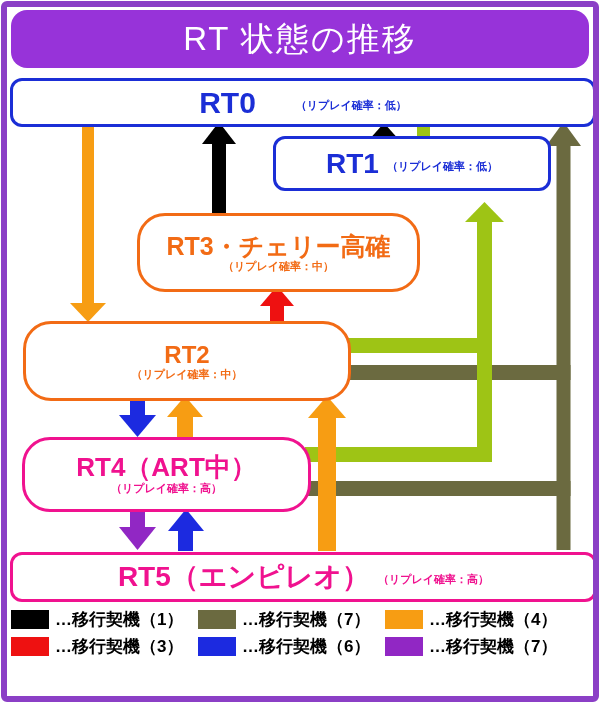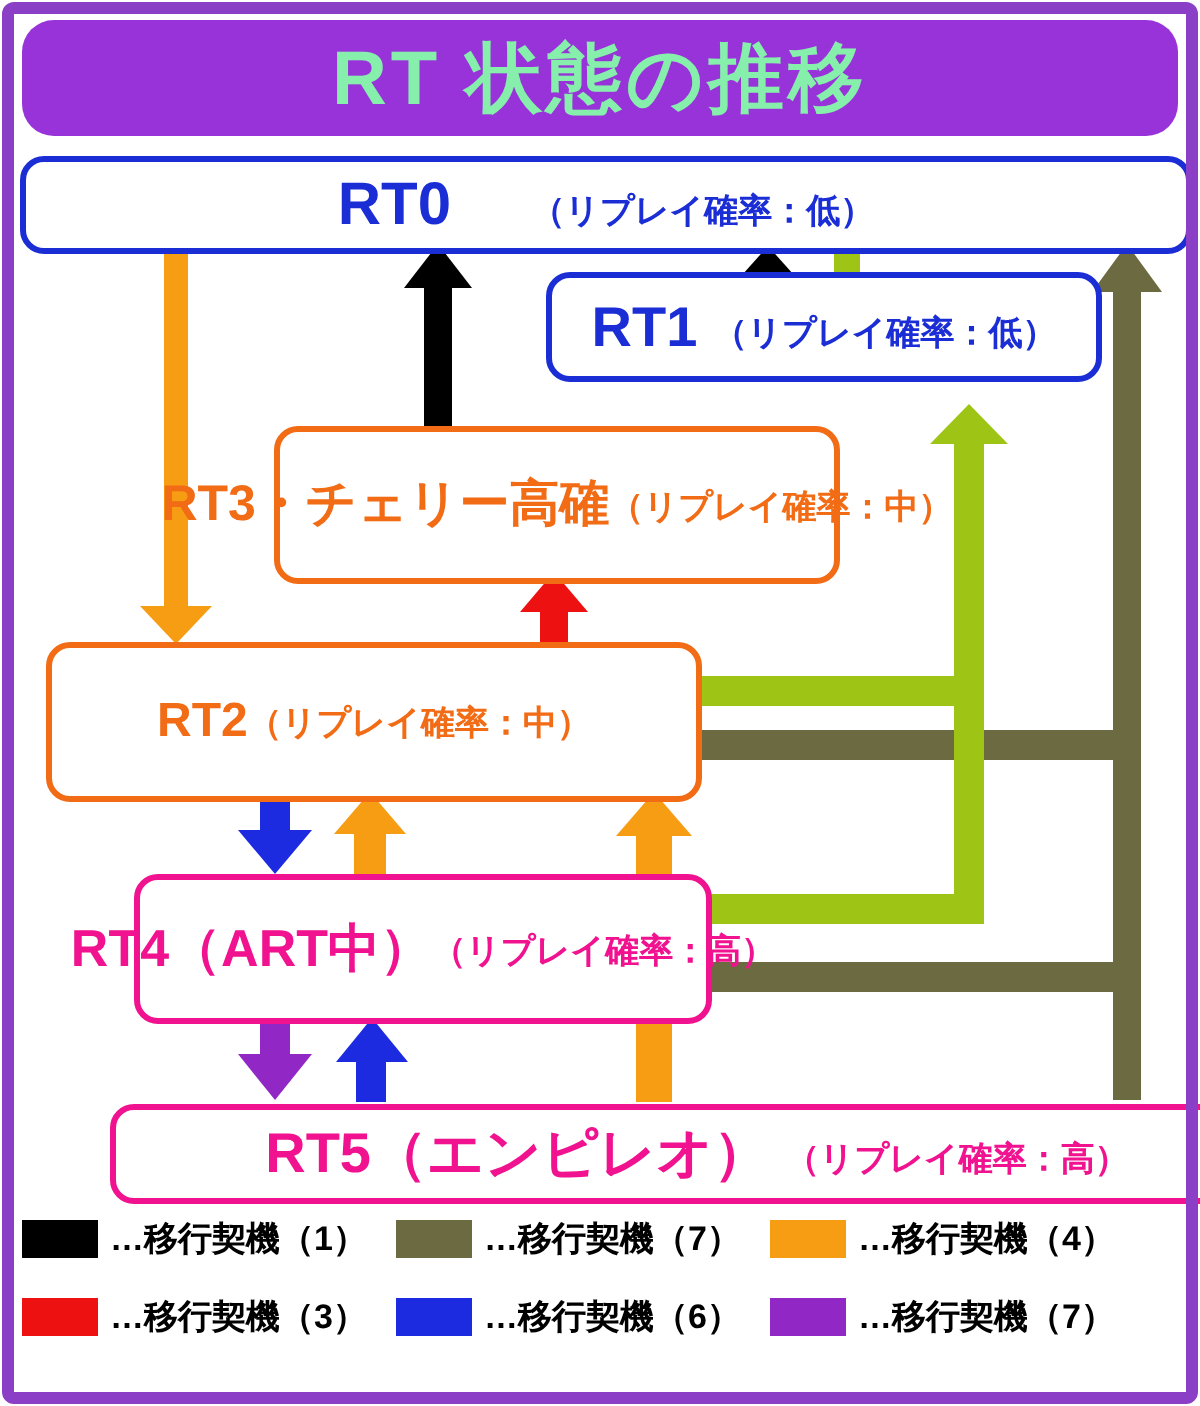--- a/index.html
+++ b/index.html
@@ -11,44 +11,44 @@
   .frame{
     position:absolute;inset:1px;border:6px solid var(--frame,#8b3fc6);
     border-radius:6px;pointer-events:none;z-index:30;
   }
   .titlebar{
     position:absolute;left:11px;top:10px;width:578px;height:58px;
     background:var(--title_bg,#9733d9);border-radius:16px;
     display:flex;align-items:center;justify-content:center;z-index:5;
   }
   .titlebar .t{
-    color:#86efac;font-weight:bold;font-size:38px;letter-spacing:2px;
+    color:#ffffff;font-weight:normal;font-size:33px;letter-spacing:2px;
   }
   svg.connectors{position:absolute;left:0;top:0;z-index:2;}
   .node{
     position:absolute;background:#ffffff;border-radius:12px;z-index:10;
     display:flex;align-items:center;justify-content:center;font-weight:bold;
     line-height:1.05;
   }
   .node .big{white-space:nowrap;}
-  .node .sub{white-space:nowrap;font-size:17px;margin-left:8px;margin-top:6px;}
-  .node.col{flex-direction:row;}
+  .node .sub{white-space:nowrap;font-size:11px;margin-left:8px;margin-top:6px;}
+  .node.col{flex-direction:column;border-radius:28px;}
   .node.col .sub{margin-left:0;margin-top:2px;}
   .n-blue{border:3px solid var(--node_blue,#1b2ed6);color:var(--node_blue,#1b2ed6);}
   .n-orange{border:3px solid var(--node_orange,#f26b15);color:var(--node_orange,#f26b15);}
-  .n-pink{border:3px solid var(--node_pink,#f0128f);color:var(--node_pink,#f0128f);margin-left:45px;}
+  .n-pink{border:3px solid var(--node_pink,#f0128f);color:var(--node_pink,#f0128f);}
   #rt0{left:10px;top:78px;width:580px;height:43px;gap:32px;}  #rt0 .big{font-size:30px;}
   #rt1{left:273px;top:136px;width:272px;height:49px;} #rt1 .big{font-size:28px;}
   #rt3{left:137px;top:213px;width:277px;height:73px;} #rt3 .big{font-size:25px;}
   #rt2{left:23px;top:321px;width:322px;height:74px;}  #rt2 .big{font-size:24px;}
   #rt4{left:22px;top:437px;width:283px;height:69px;}  #rt4 .big{font-size:26px;}
   #rt5{left:10px;top:552px;width:581px;height:44px;text-align:right;}  #rt5 .big{font-size:28px;}
   .legend{
     position:absolute;left:11px;top:610px;width:580px;z-index:10;
-    display:grid;grid-template-columns:187px 187px 1fr;row-gap:20px;
+    display:grid;grid-template-columns:187px 187px 1fr;row-gap:8px;
   }
   .legend-item{display:flex;align-items:center;height:19px;}
   .swatch{width:38px;height:19px;margin-right:6px;flex:none;background:#888;}
   .legend-label{font-size:17px;font-weight:bold;color:#000;white-space:nowrap;}
 </style>
 </head>
 <body>
 
 <div class="stage">
 

